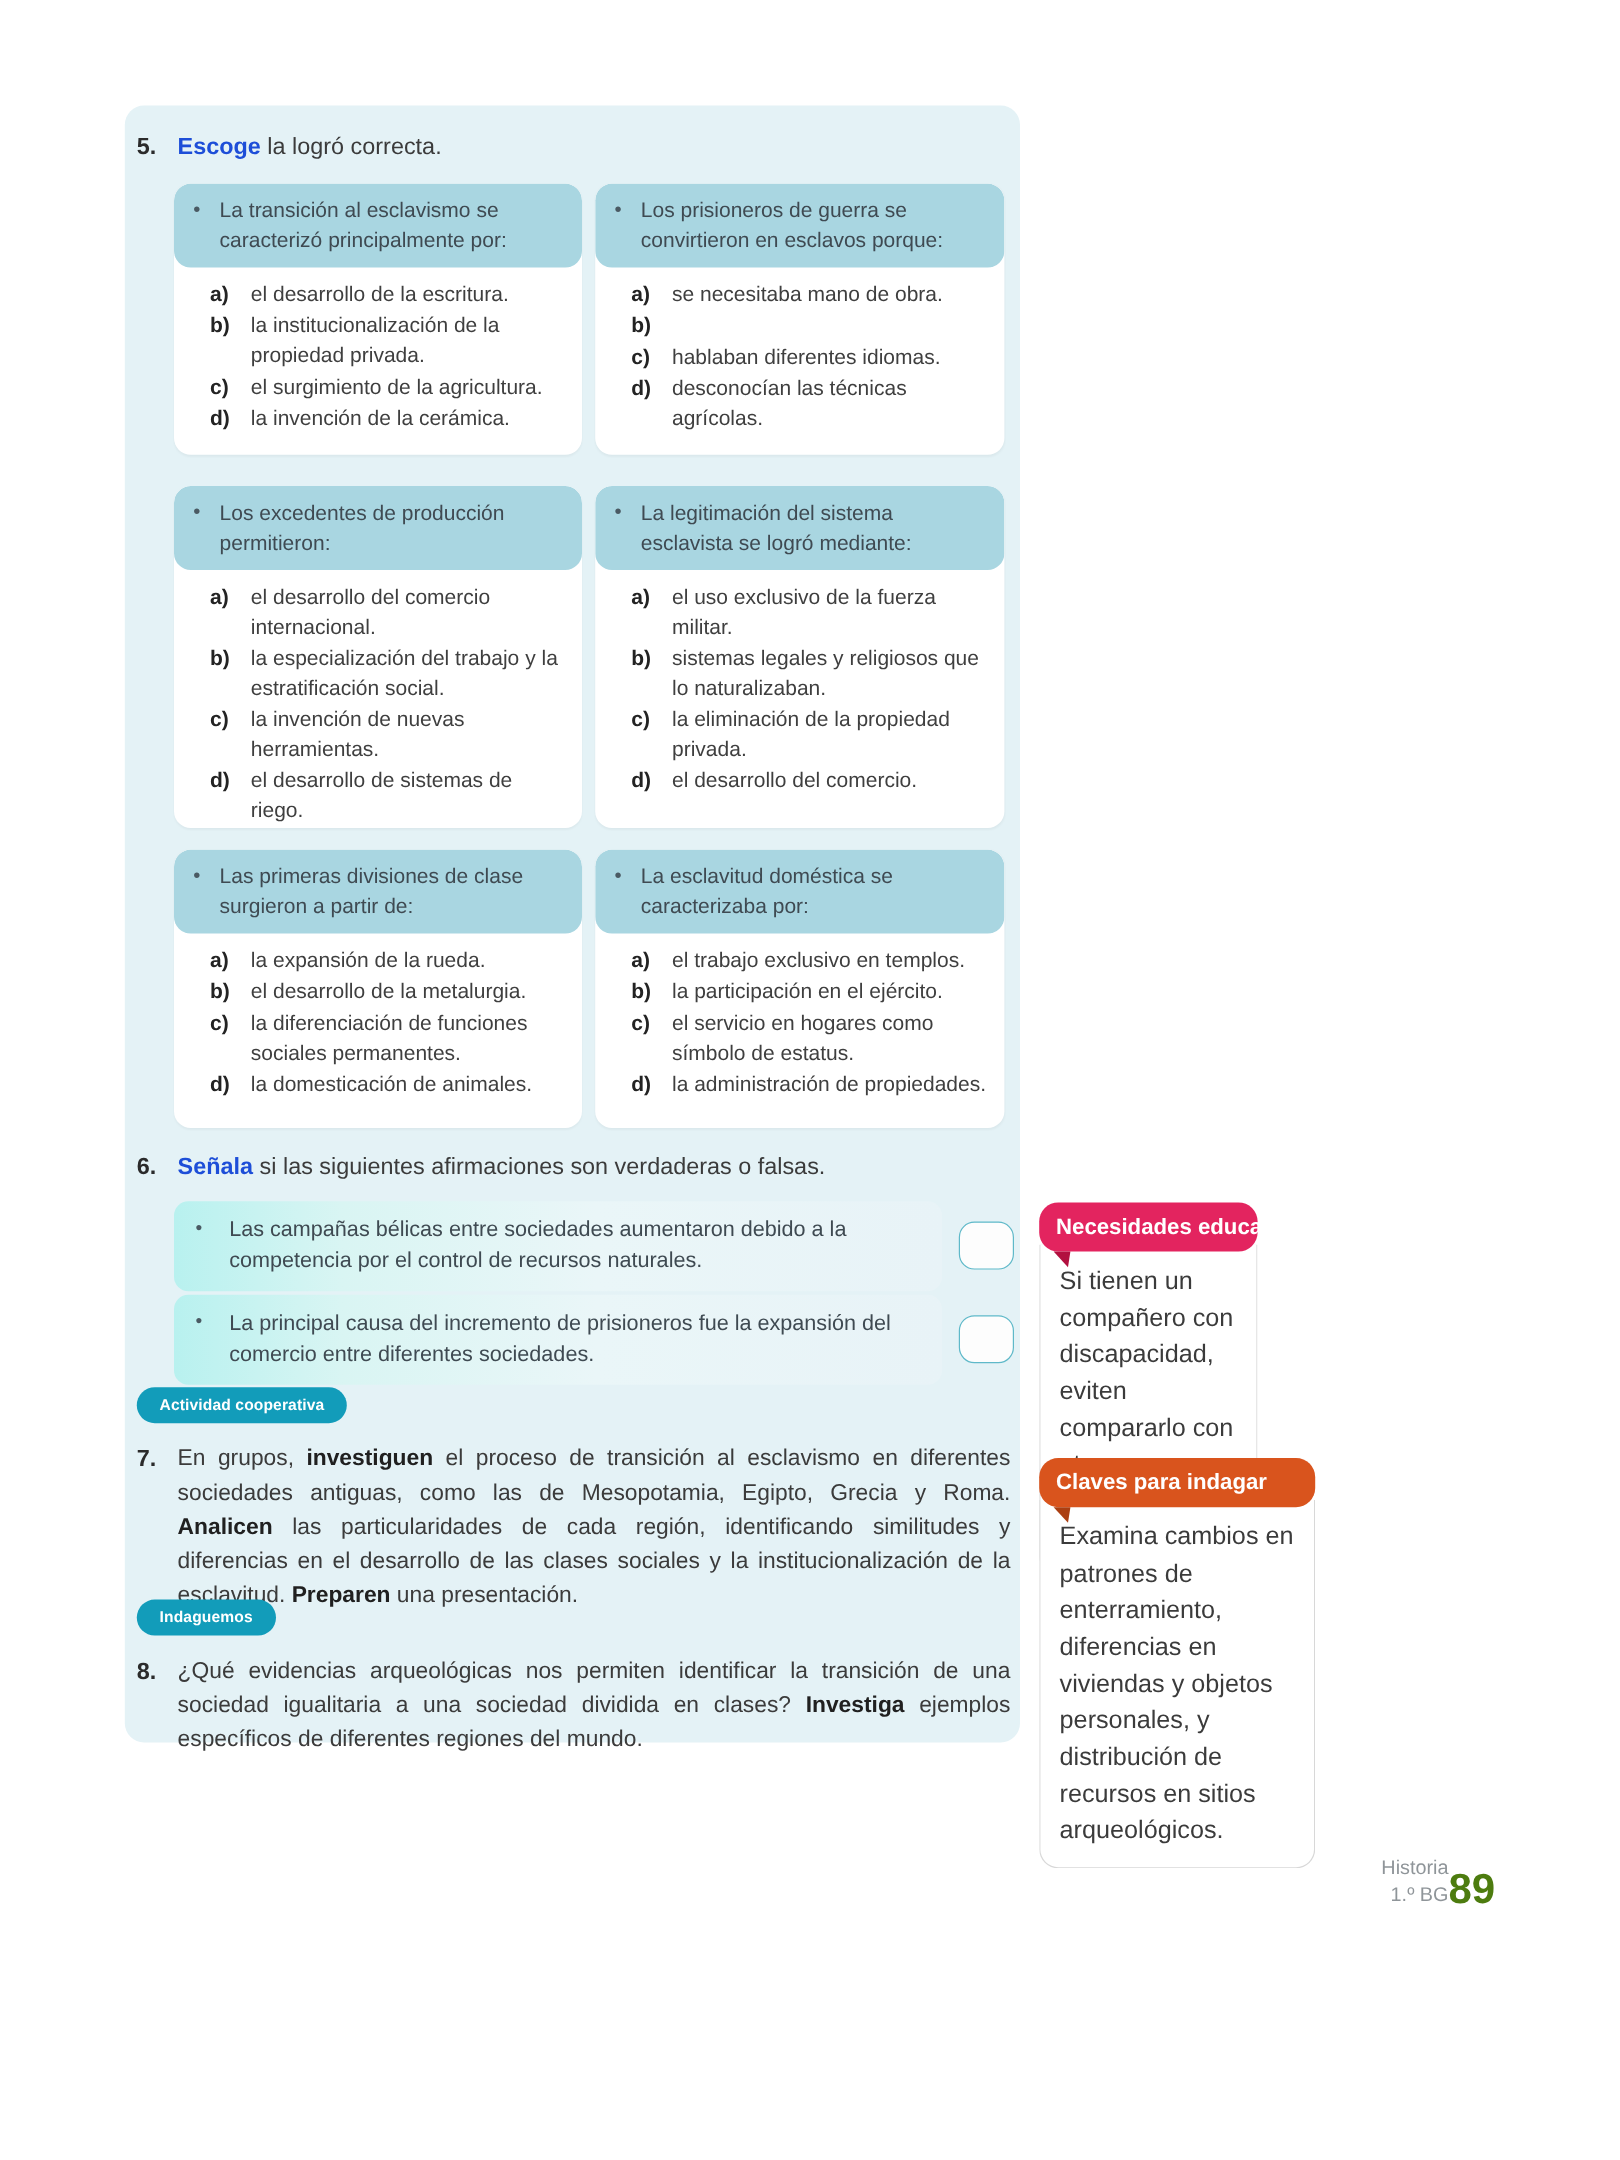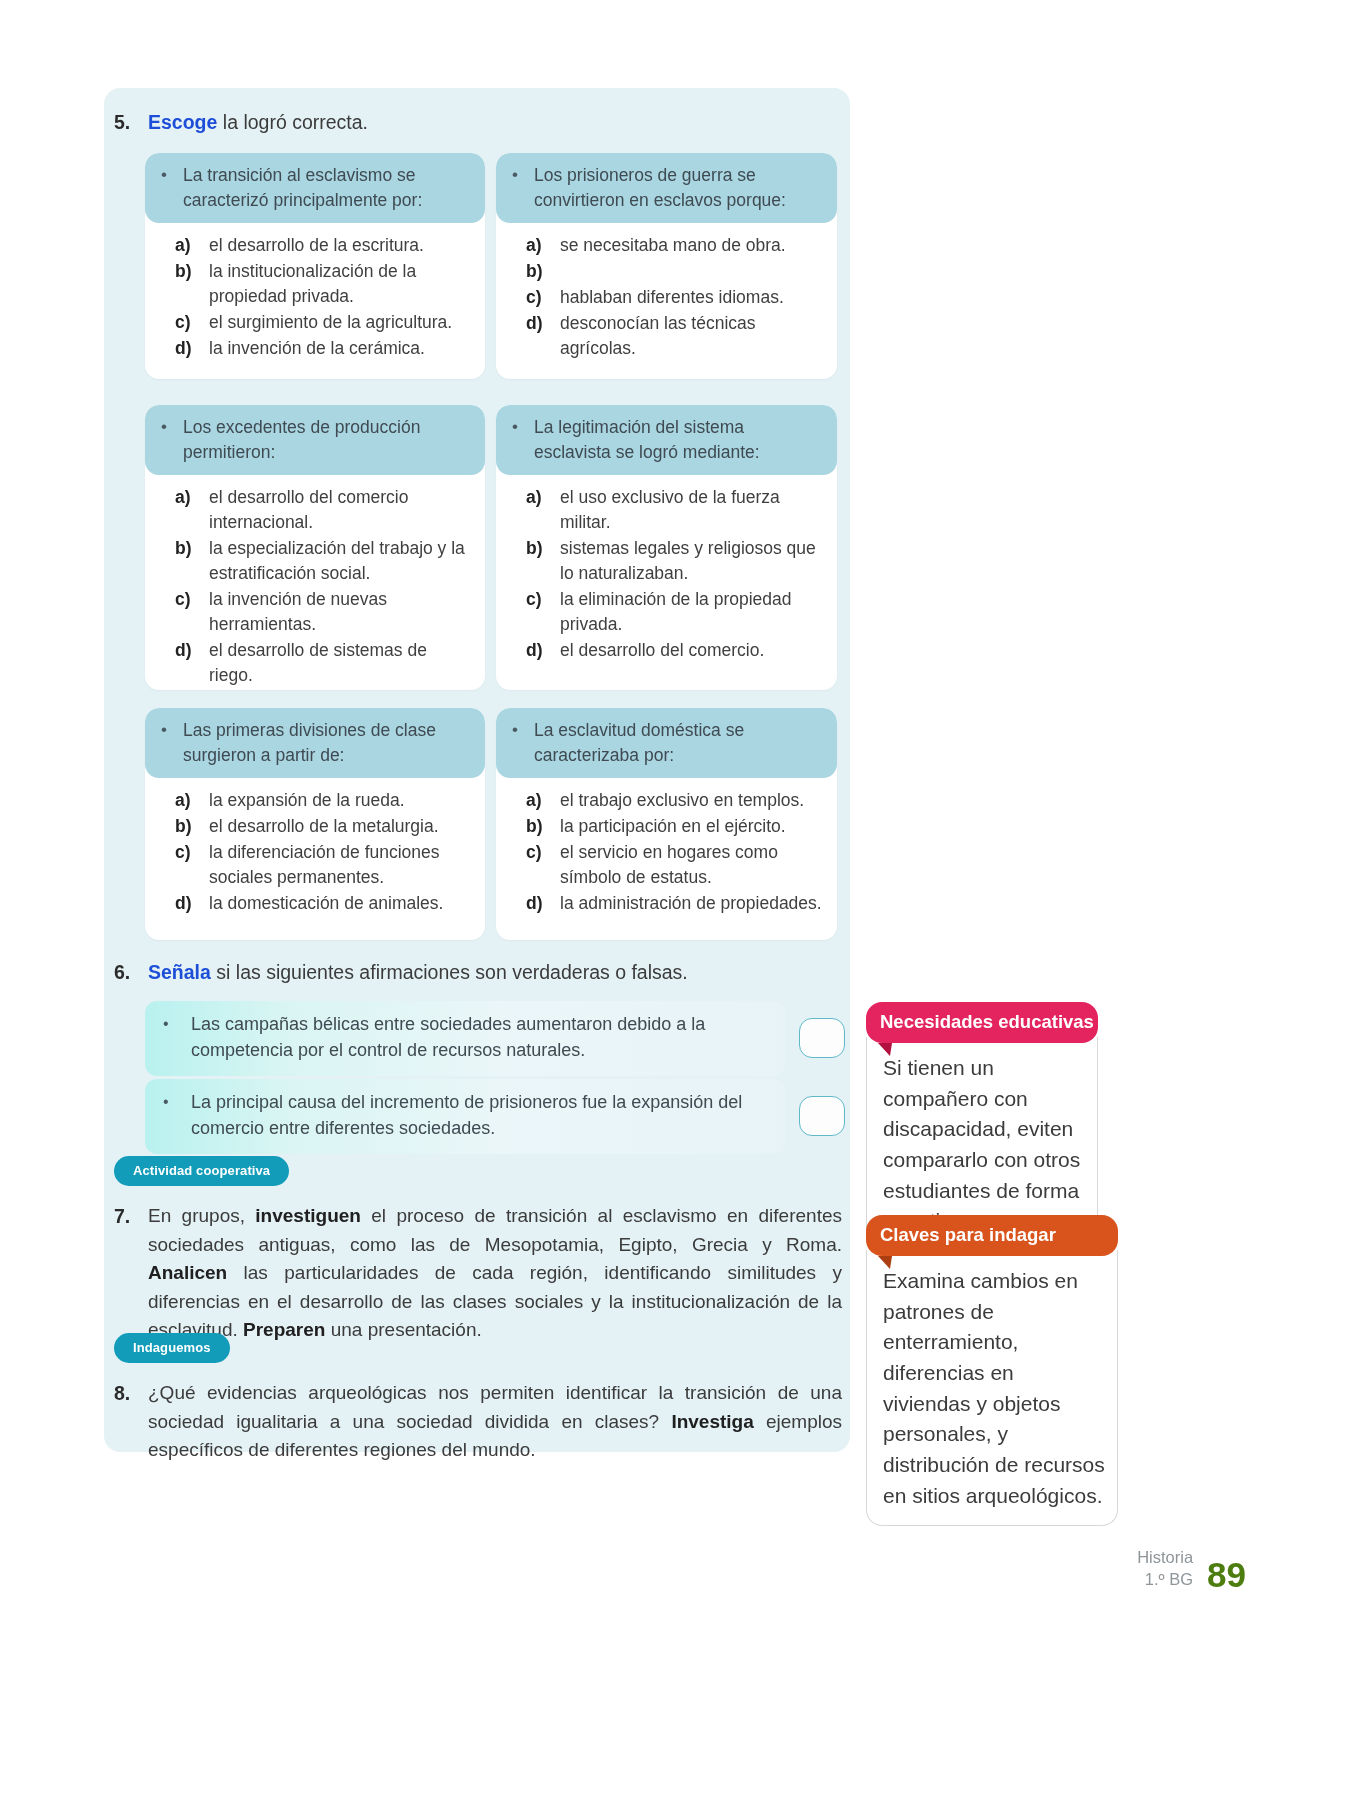--- a/index.html
+++ b/index.html
@@ -170,21 +170,20 @@
     line-height: 1.46;
     background: #ffffff;
   }
 
   
   .footer {
     position: absolute;
     right: 104px; bottom: 210px;
     display: flex;
     align-items: flex-end;
-    gap: 14px;
     justify-content: space-between;
   }
   .footer-label {
     text-align: right;
     color: #8f9599;
     font-size: 16.5px;
     line-height: 1.3;
   }
   .footer-page {
     color: #4d7c0f;
@@ -384,26 +383,26 @@
 
     <div class="pill" style="left:10px; top:1245px;">Indaguemos</div>
 
     <div class="para" style="left:10px; top:1291px; width:728px;">
       <span class="ex-num">8.</span>
       <span class="body"><span>¿Qué evidencias arqueológicas nos permiten identificar la transición de una sociedad igualitaria a una sociedad dividida en clases? </span><b>Investiga</b><span> ejemplos específicos de diferentes regiones del mundo.</span></span>
     </div>
 
   </div>
 
-  <div class="callout" style="left:866px; top:1002px; width:232px;">
+  <div class="callout" style="left:866px; top:1002px; width:182px;">
     <div class="callout-head pink">Necesidades educativas<span class="callout-tail"></span></div>
     <div class="callout-body">Si tienen un compañero con discapacidad, eviten compararlo con otros estudiantes de forma negativa.</div>
   </div>
 
-  <div class="callout" style="left:866px; top:1215px; width:252px;">
+  <div class="callout" style="left:866px; top:1215px; width:230px;">
     <div class="callout-head orange">Claves para indagar<span class="callout-tail orange"></span></div>
     <div class="callout-body">Examina cambios en patrones de enterramiento, diferencias en viviendas y objetos personales, y distribución de recursos en sitios arqueológicos.</div>
   </div>
 
   <div class="footer">
     <div class="footer-label">
       <div>Historia</div>
       <div>1.º BG</div>
     </div>
     <div class="footer-page">89</div>

